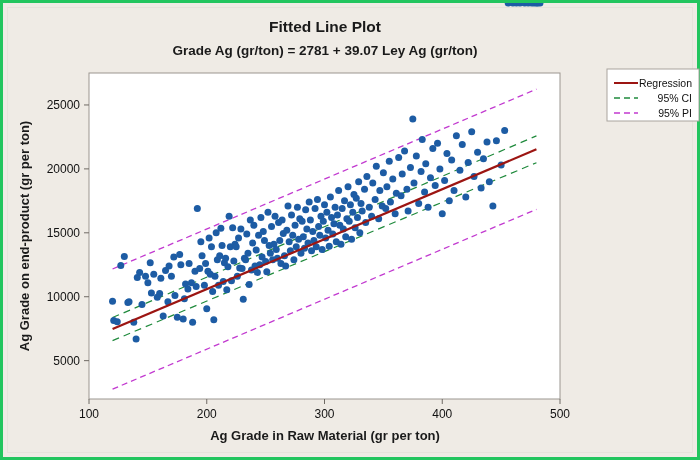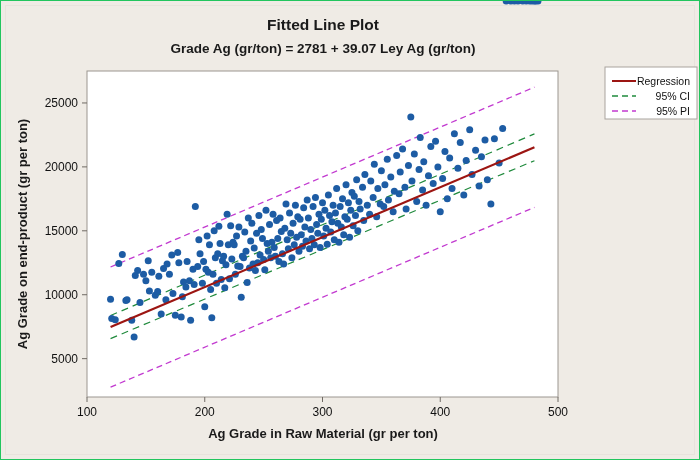--- a/index.html
+++ b/index.html
@@ -12,21 +12,21 @@
     background: #f0ece6;
     font-family: "Liberation Sans", sans-serif;
     overflow: hidden;
   }
   #figure {
     position: relative;
     width: 700px;
     height: 460px;
     background: #efebe5;
     box-sizing: border-box;
-    border: 1px solid #22c55e;
+    border: 3px solid #22c55e;
   }
   #figure::before {
     content: "";
     position: absolute;
     left: 4px; top: 4px; right: 4px; bottom: 4px;
     border: 1px solid #e7e3dc;
     pointer-events: none;
   }
   #chart-svg {
     position: absolute;

